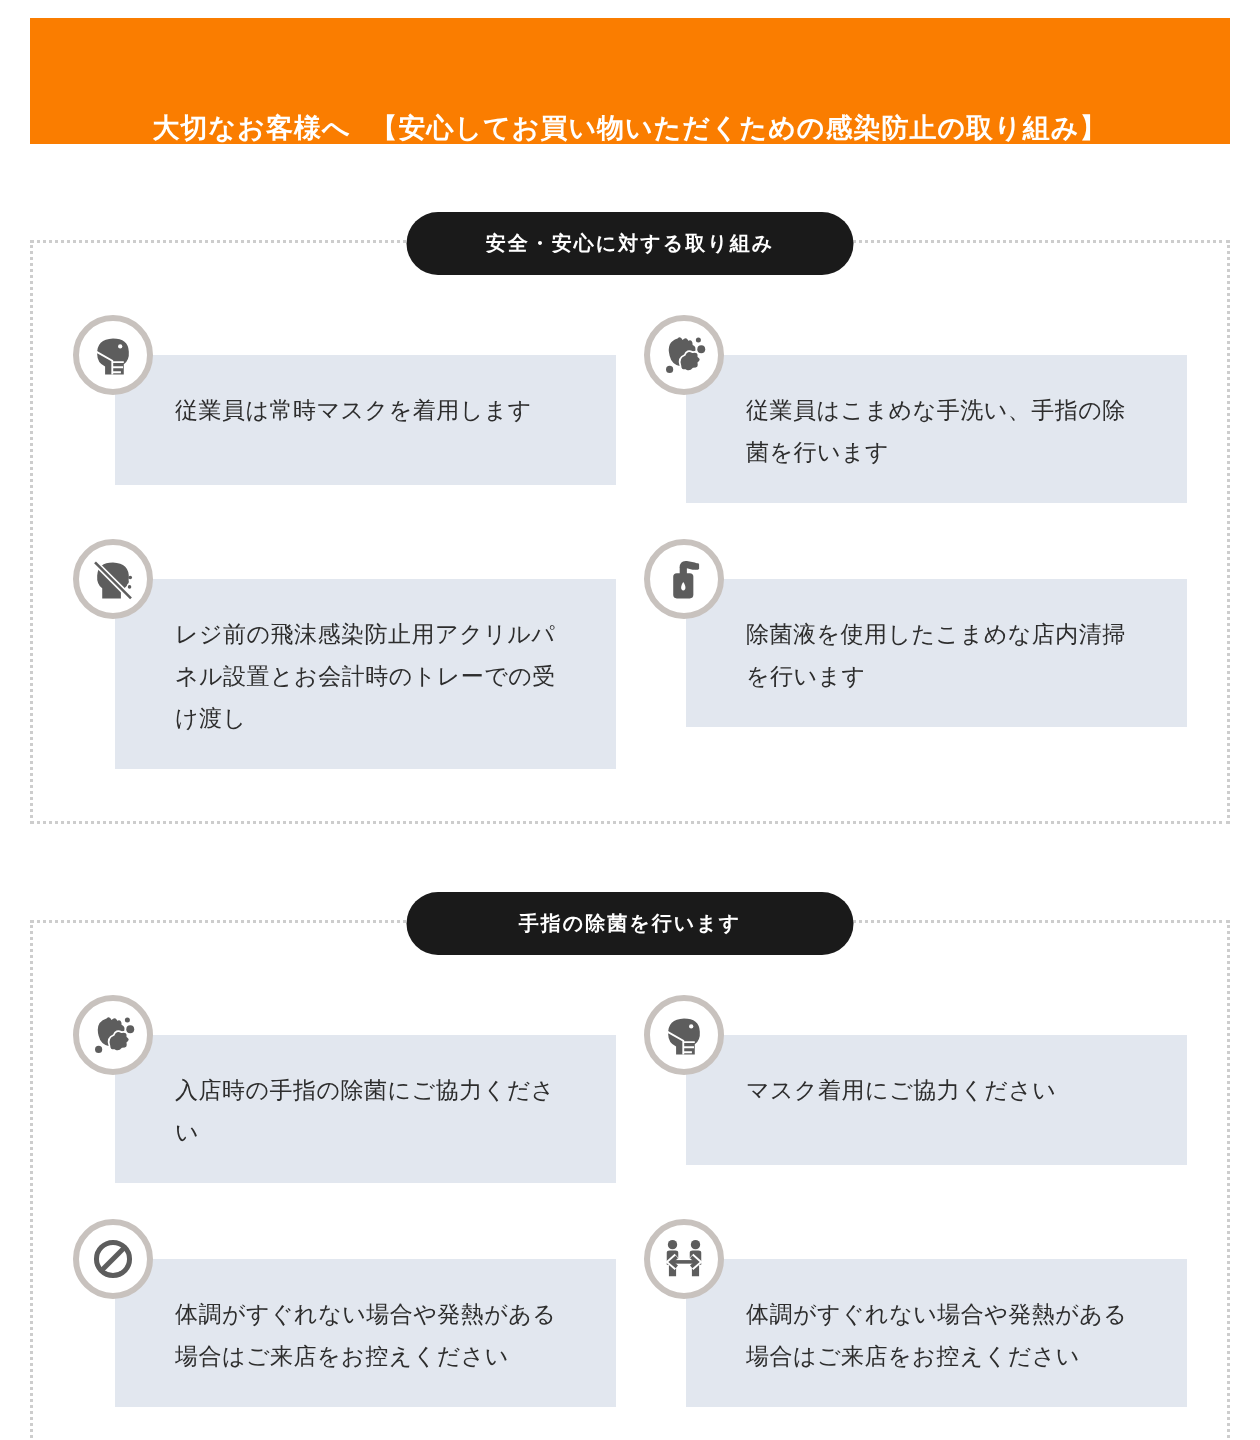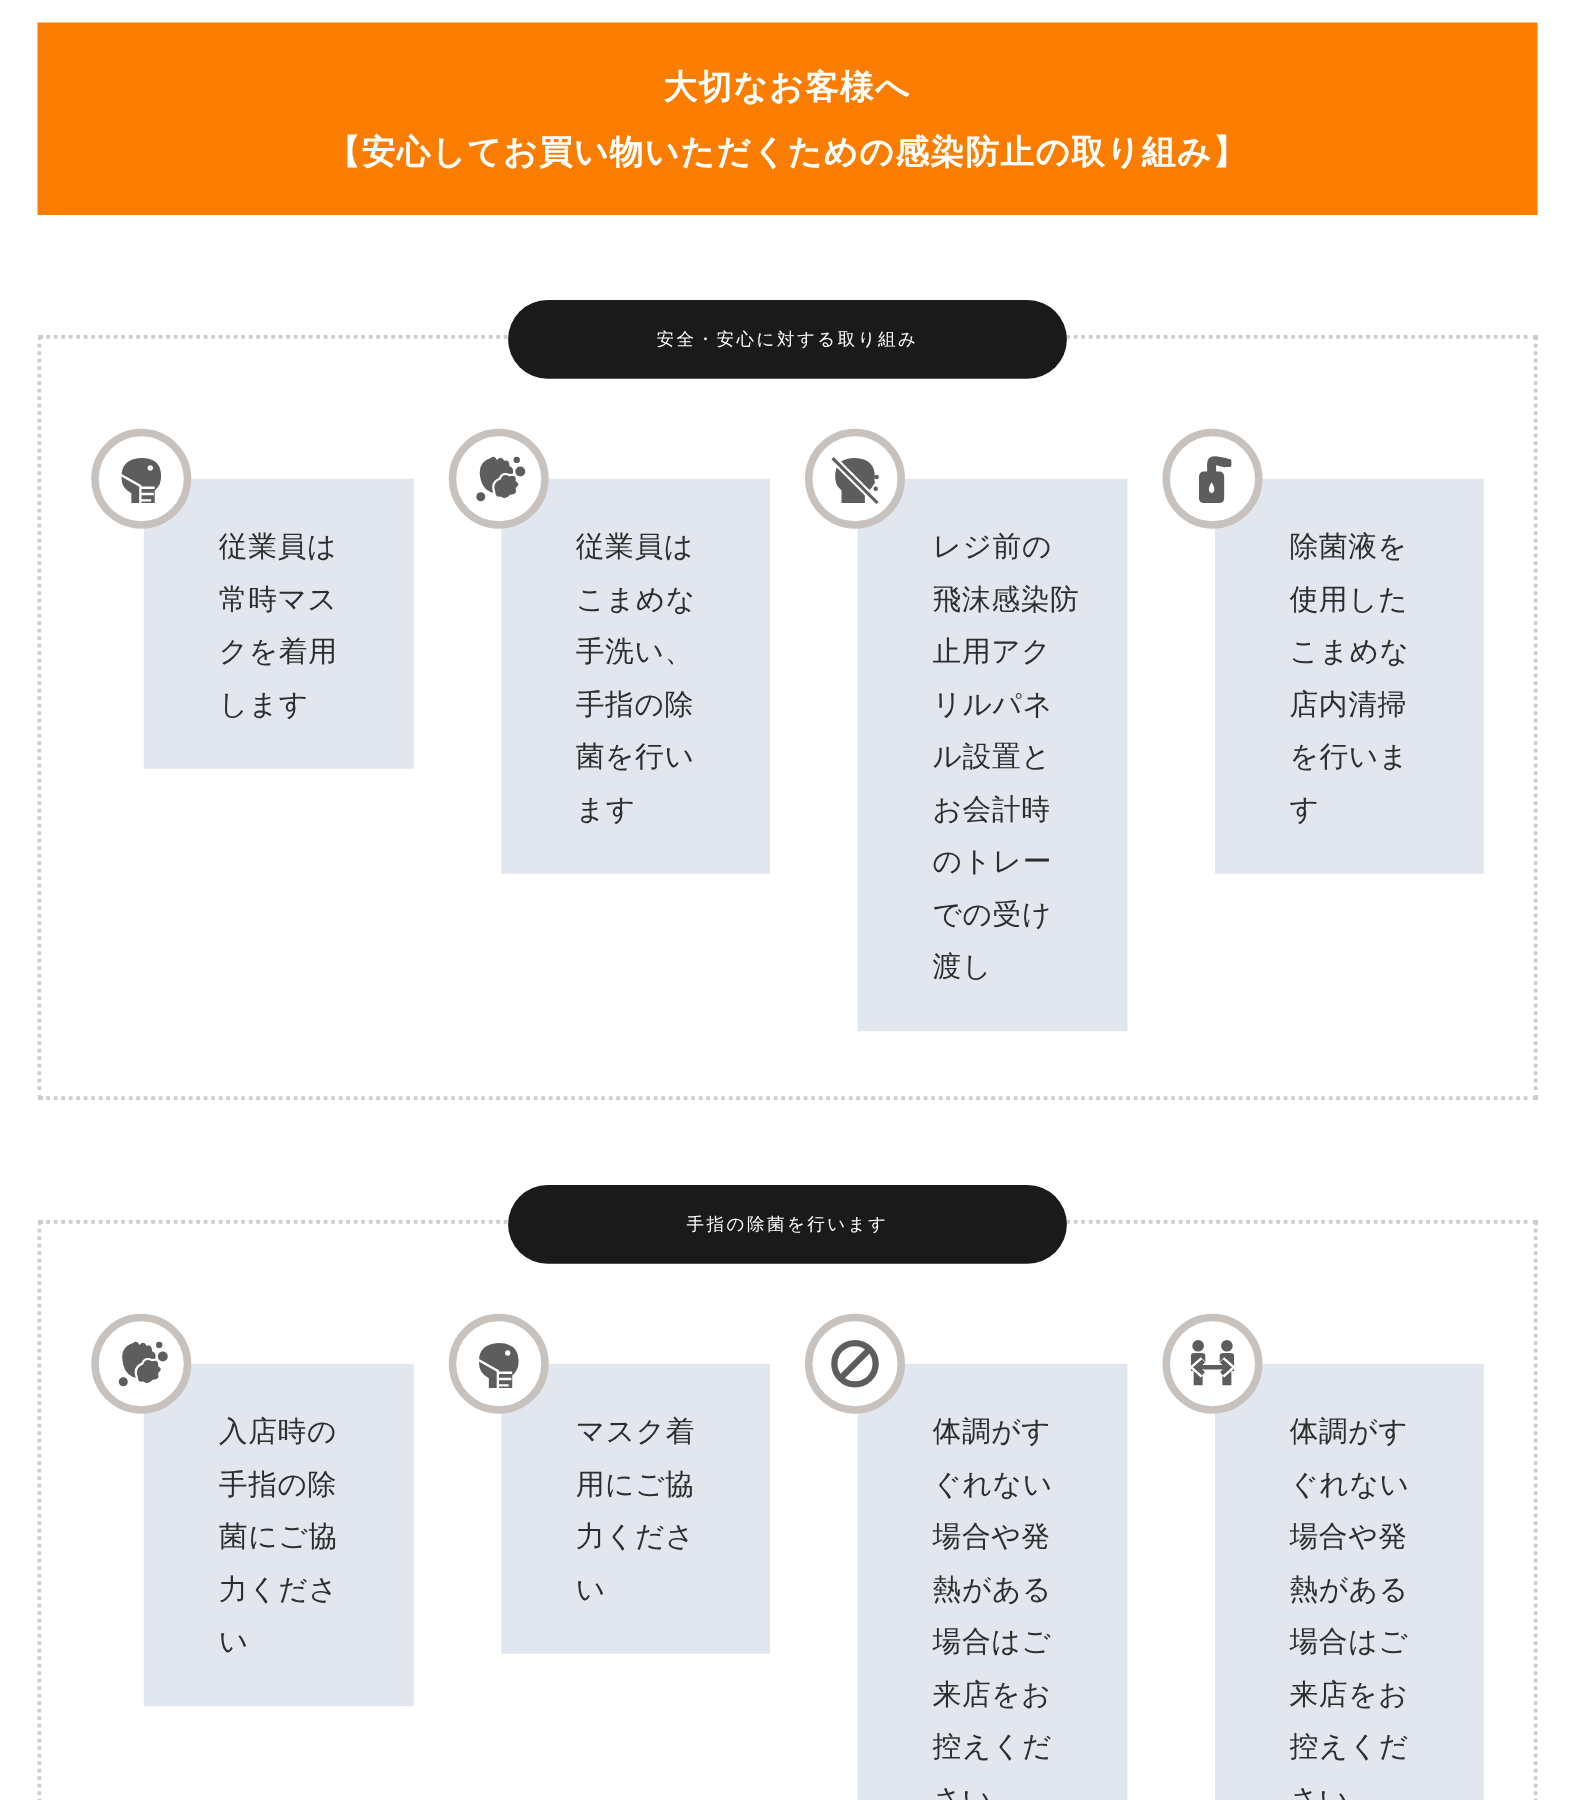--- a/index.html
+++ b/index.html
@@ -6,25 +6,25 @@
   .page {
     width: 1260px;
     box-sizing: border-box;
     padding: 18px 30px 24px;
     margin: 0 auto;
     font-family: "Liberation Sans", sans-serif;
   }
   
   .banner {
     background: var(--banner-orange, #fa7d00);
-    height: 154px;
+    height: 126px;
     display: flex;
-    flex-direction: column;
+    flex-direction: row;
     justify-content: center;
-    align-items: center;
+    align-items: flex-end;
     gap: 20px;
     text-align: center;
   }
   .banner-title, .banner-subtitle {
     color: #ffffff;
     font-weight: bold;
     font-size: 27px;
     line-height: 1.2;
     letter-spacing: 1px;
   }
@@ -43,31 +43,30 @@
     min-width: 447px;
     height: 63px;
     box-sizing: border-box;
     padding: 0 44px;
     background: var(--pill-black, #1a1a1a);
     color: #ffffff;
     border-radius: 33px;
     display: flex;
     align-items: center;
     justify-content: center;
-    font-size: 14px;
-    font-weight: normal;
+    font-size: 20px;
+    font-weight: bold;
     letter-spacing: 2px;
     white-space: nowrap;
   }
   .grid {
     display: grid;
-    grid-template-columns: 1fr 1fr 1fr 1fr;
+    grid-template-columns: 1fr 1fr;
     column-gap: 28px;
     row-gap: 36px;
-    font-family: Liberation Serif, serif;
   }
   .item { position: relative; padding-left: 42px; padding-top: 40px; }
   .icon-circle {
     position: absolute;
     left: 0; top: 0;
     width: 68px; height: 68px;
     background: #ffffff;
     border: 6px solid var(--ring-gray, #c8c2be);
     border-radius: 50%;
     display: flex;

